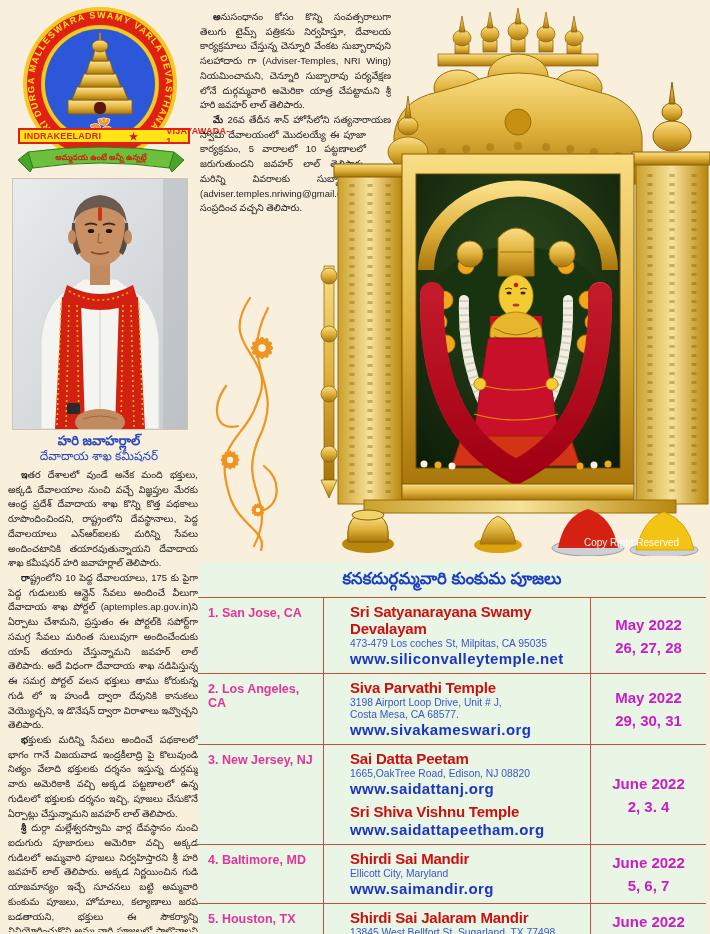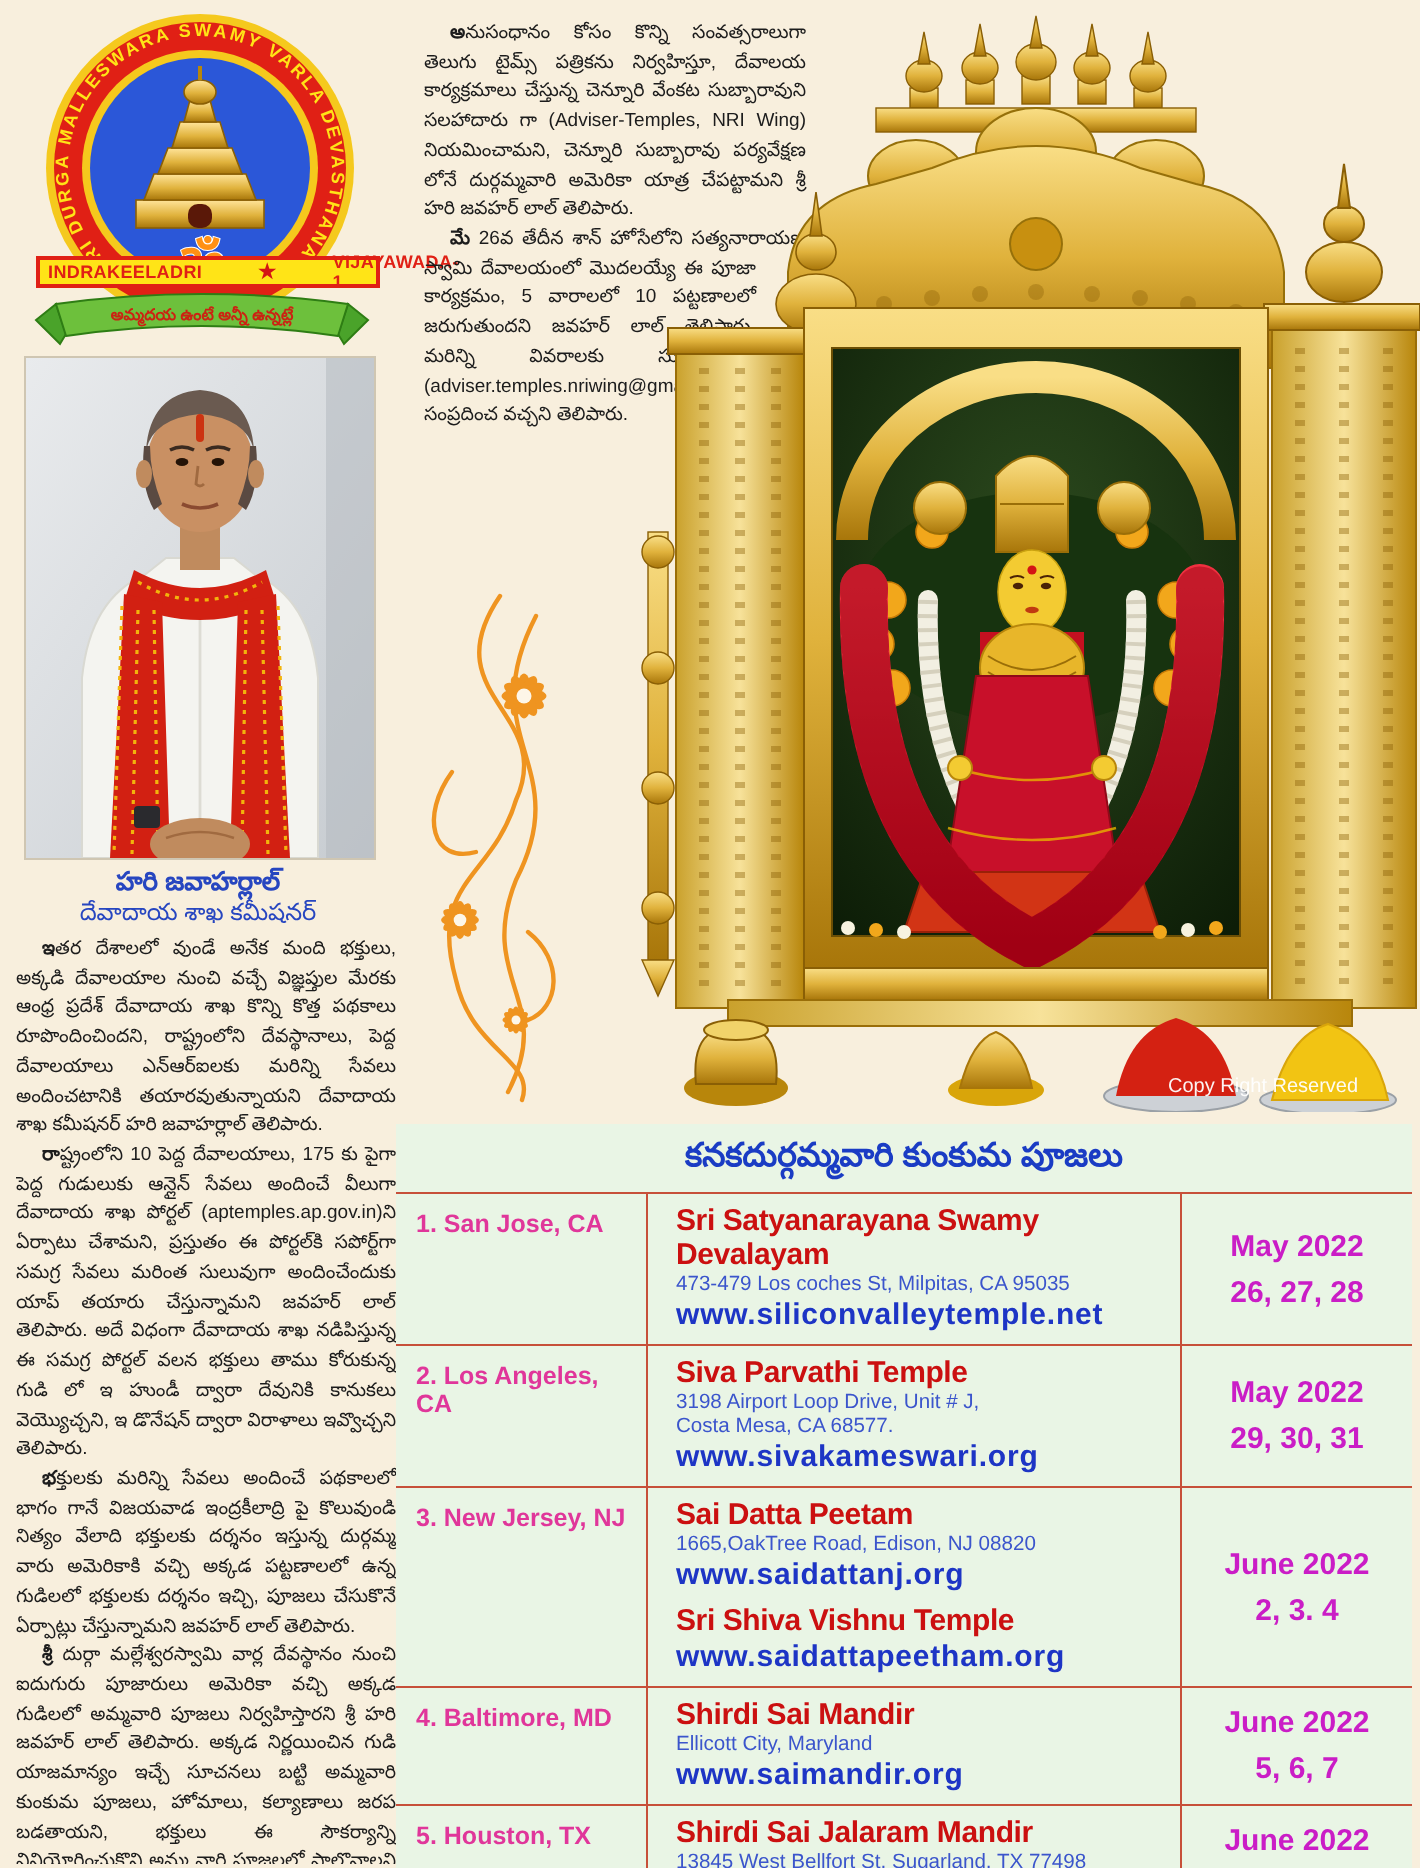--- a/index.html
+++ b/index.html
@@ -11,36 +11,36 @@
   .banner{position:absolute;left:12px;top:126px;width:172px;height:16px;background:#ffe417;
           border:2px solid #e02015;display:flex;align-items:center;justify-content:space-between;
           padding:0 4px;box-sizing:border-box;font-weight:bold;font-size:9px;color:#e02015;letter-spacing:.2px;gap:28px;}
   .banner .star{color:#d41414;font-size:10px;}
   
   .cphoto{position:absolute;left:12px;top:178px;width:176px;height:252px;border:1px solid #cfc6b2;box-sizing:border-box;}
   .pcap{position:absolute;left:4px;top:433px;width:190px;text-align:center;color:#2746c0;line-height:1.25;}
   .pcap .nm{font-size:13px;font-weight:bold;}
   .pcap .tl{font-size:12px;}
   
-  .intro{position:absolute;left:212px;top:10px;width:192px;height:248px;overflow:hidden;
+  .intro{position:absolute;left:200px;top:10px;width:192px;height:248px;overflow:hidden;
          font-size:9.5px;line-height:1.55;text-align:justify;}
   .intro p,.bodytxt p{margin:0;text-indent:13px;}
   .intro p::first-letter,.bodytxt p::first-letter{font-weight:bold;}
   .wrap-a{float:right;width:1px;height:118px;}
   .wrap-b{float:right;clear:right;width:26px;height:130px;}
   .bodytxt{position:absolute;left:8px;top:468px;width:190px;height:464px;overflow:hidden;
            font-size:9.5px;line-height:1.55;text-align:justify;}
   
   .ornament{position:absolute;left:206px;top:290px;width:86px;height:264px;}
   .deity{position:absolute;left:298px;top:4px;width:412px;height:552px;}
   
   .ptable{position:absolute;left:198px;top:562px;width:508px;background:#e9f5e5;padding:4px 0 16px 0;box-sizing:border-box;}
   .ptitle{text-align:center;font-weight:bold;font-size:16.5px;color:#1a3cc4;padding:3px 0 5px 0;
           border-bottom:1.6px solid #c7503a;}
-  .trow{display:grid;grid-template-columns:126px 1fr 116px;}
+  .trow{display:grid;grid-template-columns:126px 1fr 116px;gap:12px;}
   .trow + .trow{border-top:1.6px solid #c7503a;}
   .rows{border-bottom:1.6px solid #c7503a;}
   .c-city{border-right:1.6px solid #c7503a;padding:8px 4px 4px 10px;color:#e0369a;font-weight:bold;font-size:12.5px;}
   .c-temples{padding:5px 6px 6px 14px;}
   .c-date{border-left:1.6px solid #c7503a;display:flex;flex-direction:column;justify-content:center;
           align-items:center;gap:6px;color:#ca1dc6;font-weight:bold;font-size:15px;padding:4px 4px;}
   .temple + .temple{margin-top:6px;}
   .tname{color:#cb1010;font-weight:bold;font-size:15px;letter-spacing:-.2px;}
   .taddr{color:#3b55cc;font-size:10.3px;margin-top:1px;}
   .turl{color:#1d35c5;font-weight:bold;font-size:15px;letter-spacing:.4px;margin-top:1px;}

